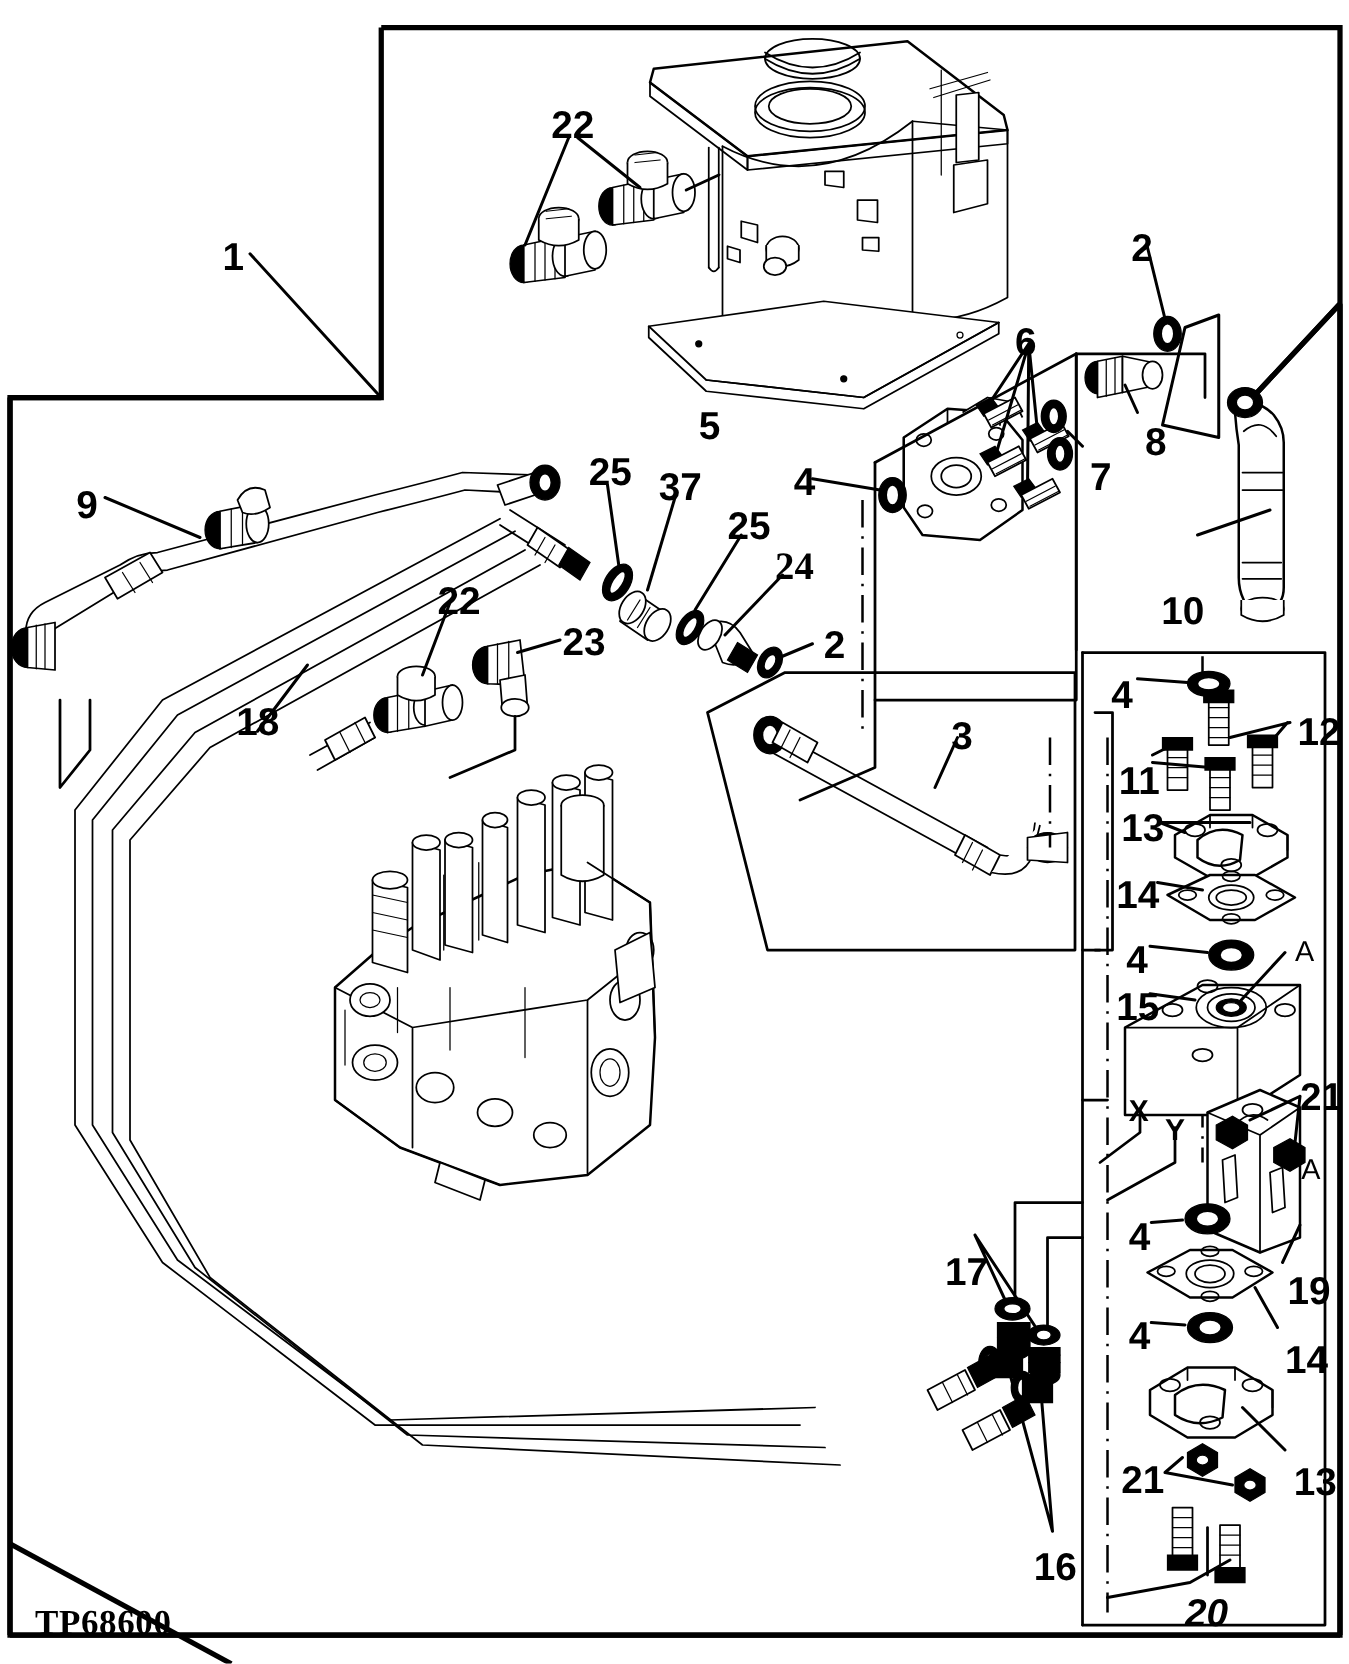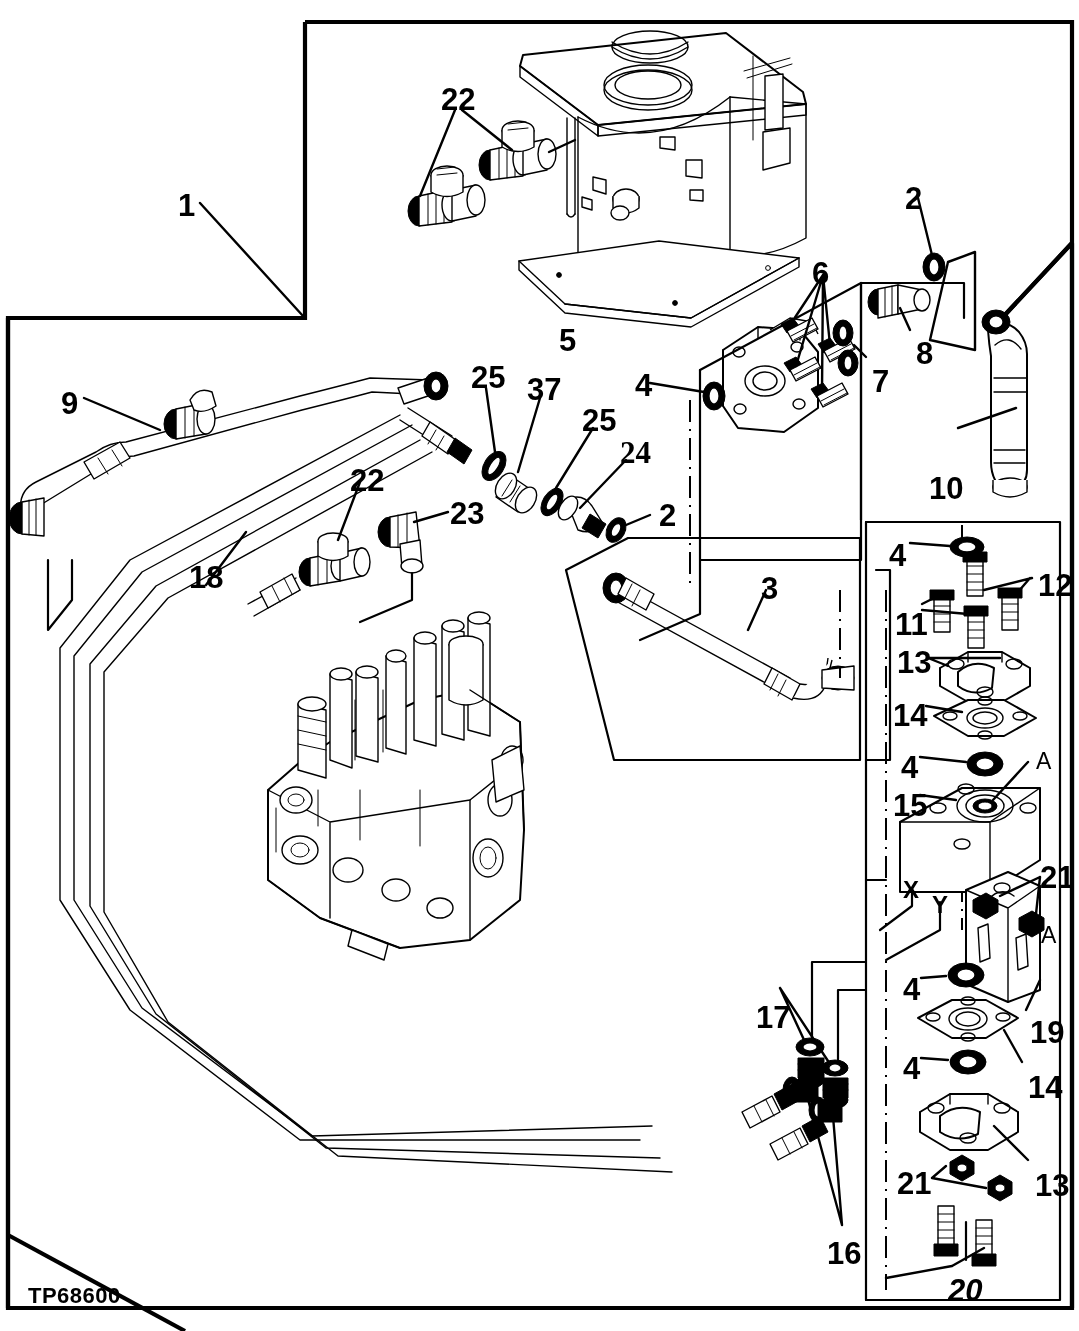--- a/index.html
+++ b/index.html
@@ -58,23 +58,23 @@
     font-weight: normal;
     font-size: 23px;
     color: #000000;
     line-height: 1;
     pointer-events: auto;
   }
   .drawing-number {
     position: absolute;
     left: 28px;
     top: 1283px;
-    font-family: Liberation Sans, sans-serif;
+    font-family: Liberation Serif, serif;
     font-weight: bold;
-    font-size: 22px;
+    font-size: 28px;
     letter-spacing: 0.5px;
     color: #000000;
     pointer-events: auto;
   }
 </style>
 </head>
 <body>
 
 <div id="diagram-root">
 

